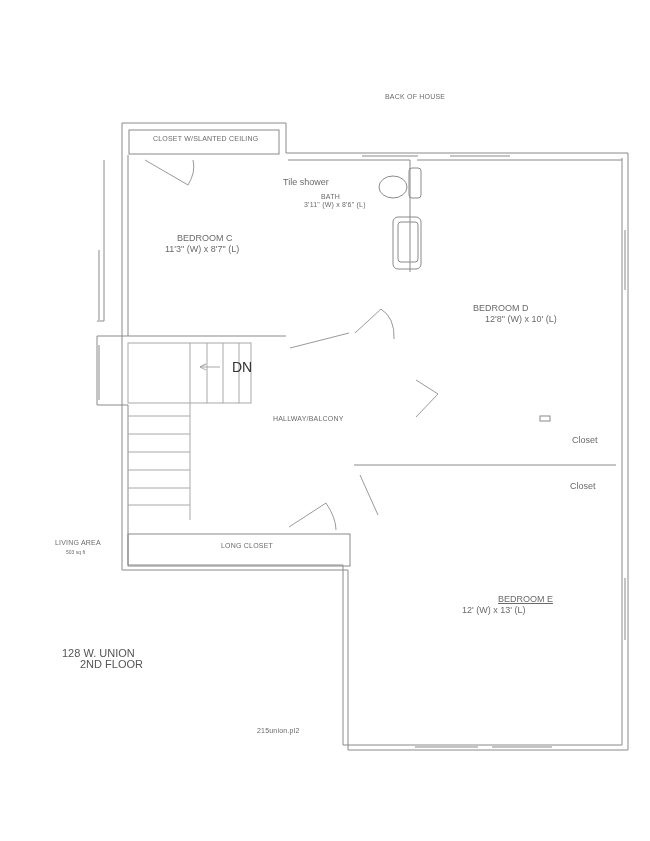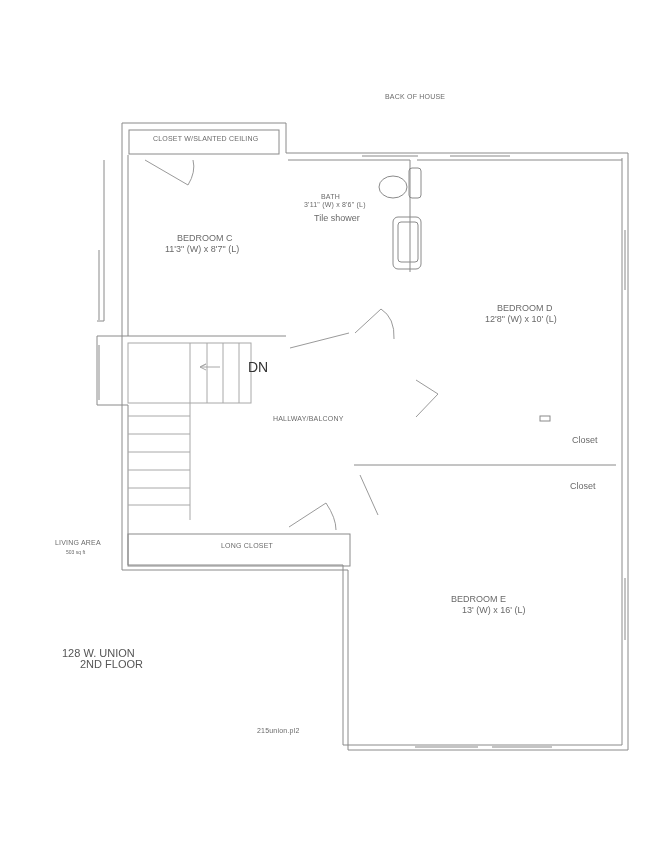--- a/index.html
+++ b/index.html
@@ -78,31 +78,31 @@
     <line x1="625" y1="578" x2="625" y2="640"></line>
     <line x1="415" y1="747" x2="478" y2="747"></line>
     <line x1="492" y1="747" x2="552" y2="747"></line>
     <line x1="99" y1="250" x2="99" y2="320"></line>
     <line x1="99" y1="345" x2="99" y2="400"></line>
   </g>
 </svg>
 
 <div class="lbl sm" style="left:385px;top:93px;">BACK OF HOUSE</div>
 <div class="lbl sm" style="left:153px;top:135px;">CLOSET W/SLANTED CEILING</div>
-<div class="lbl md" style="left:314px;top:177px;text-align:left;margin-top:36px;">Tile shower</div>
+<div class="lbl md" style="left:283px;top:177px;text-align:left;">Tile shower</div>
 <div class="lbl sm" style="left:321px;top:193px;">BATH</div>
 <div class="lbl sm" style="left:304px;top:201px;">3'11" (W) x 8'6" (L)</div>
 <div class="lbl md" style="left:177px;top:233px;">BEDROOM C</div>
 <div class="lbl md" style="left:165px;top:244px;">11'3" (W) x 8'7" (L)</div>
-<div class="lbl md" style="left:497px;top:303px;">BEDROOM D</div>
+<div class="lbl md" style="left:473px;top:303px;">BEDROOM D</div>
 <div class="lbl md" style="left:485px;top:314px;">12'8" (W) x 10' (L)</div>
-<div class="lbl dn" style="left:248px;top:359px;">DN</div>
+<div class="lbl dn" style="left:232px;top:359px;">DN</div>
 <div class="lbl sm" style="left:273px;top:415px;">HALLWAY/BALCONY</div>
 <div class="lbl md" style="left:572px;top:435px;">Closet</div>
 <div class="lbl md" style="left:570px;top:481px;">Closet</div>
 <div class="lbl sm" style="left:55px;top:539px;">LIVING AREA</div>
 <div class="lbl xs" style="left:66px;top:550px;">503 sq ft</div>
 <div class="lbl sm" style="left:221px;top:542px;">LONG CLOSET</div>
-<div class="lbl md" style="left:451px;top:594px;">BEDROOM E</div>
-<div class="lbl md" style="left:462px;top:605px;">13' (W) x 16' (L)</div>
+<div class="lbl md" style="left:498px;top:594px;text-decoration:underline;">BEDROOM E</div>
+<div class="lbl md" style="left:462px;top:605px;">12' (W) x 13' (L)</div>
 <div class="lbl title" style="left:62px;top:647px;">128 W. UNION</div>
 <div class="lbl title" style="left:64px;top:658px;margin-left:16px;">2ND FLOOR</div>
 <div class="lbl sm" style="left:257px;top:727px;">215union.pl2</div>
 
 </body></html>

